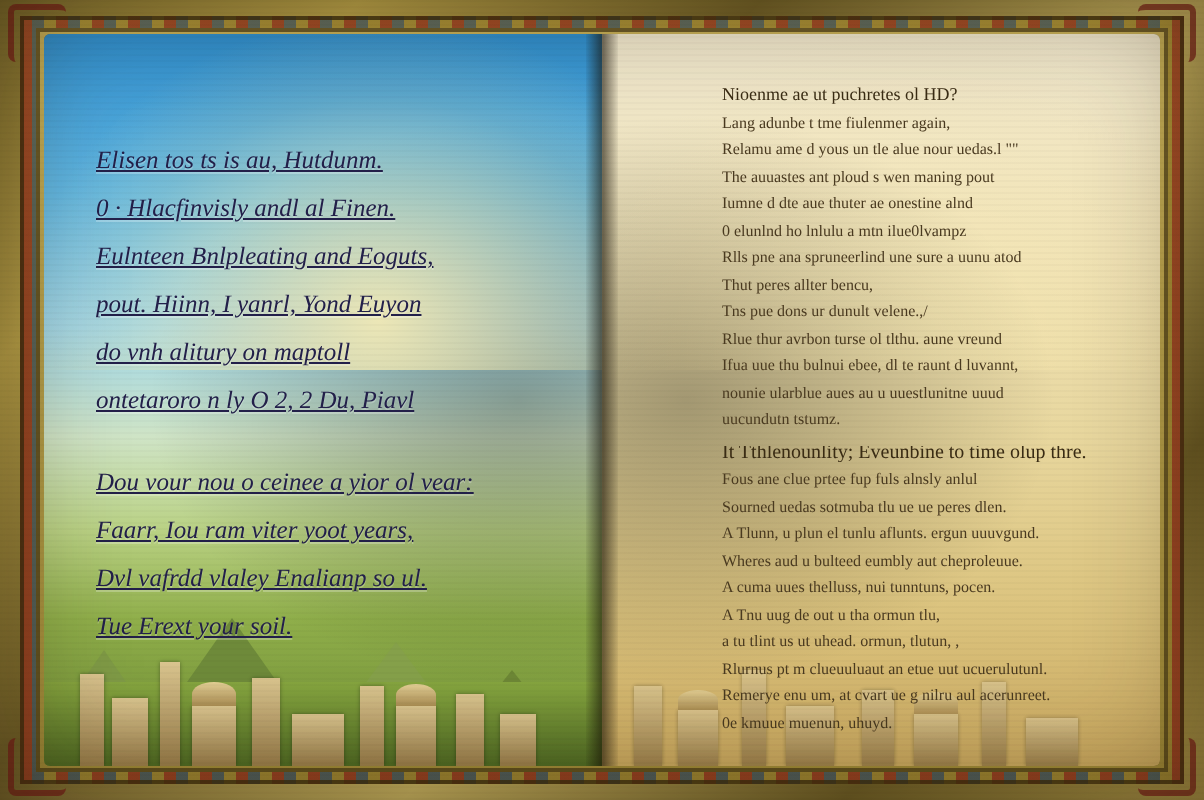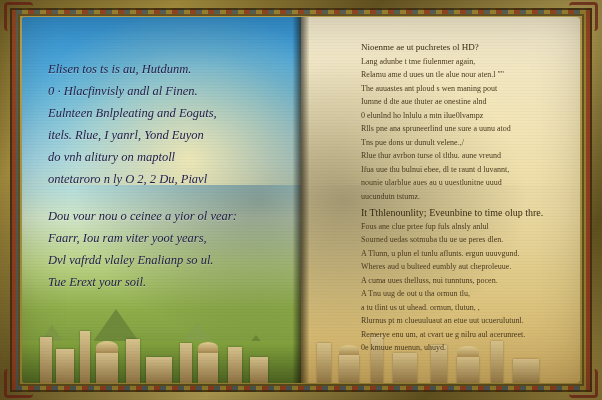--- a/index.html
+++ b/index.html
@@ -46,22 +46,22 @@
   .mountains{position:absolute;left:0;right:0;bottom:0;height:44%;}
   .mtn{position:absolute;bottom:0;width:0;height:0;border-style:solid;border-color:transparent;}
   .hills{position:absolute;left:0;right:0;bottom:0;height:26%;
     background:linear-gradient(180deg,#86a53f,#4f6b24);}
   .city{position:absolute;left:0;right:0;bottom:0;height:30%;}
   .tower{position:absolute;bottom:0;background:linear-gradient(180deg,#d9c48e,#9b7f4b);box-shadow:0 0 2px rgba(0,0,0,.35);}
   .dome{position:absolute;border-radius:50% 50% 0 0;background:linear-gradient(180deg,#e3cf95,#a98c52);}
 
   
   .lt{position:absolute;left:26px;right:18px;top:46px;}
-  .lt p{margin:0 0 9px 0;font-size:12.5px;line-height:13px;color:#23204a;
-    font-family:"Liberation Serif",serif;font-style:italic;text-shadow:0 1px 0 rgba(255,255,255,.25);white-space:nowrap;overflow:hidden;}
+  .lt p{margin:11px 0 9px 0;font-size:12.5px;line-height:13px;color:#23204a;
+    font-family:"Liberation Serif",serif;font-style:italic;text-shadow:0 1px 0 rgba(255,255,255,.25);white-space:nowrap;overflow:hidden;text-decoration:underline;}
   .rt{position:absolute;left:18px;right:16px;top:26px;margin-left:42px;}
   .rt p{margin:0 0 5px 0;font-size:8px;line-height:8.5px;color:#4a3a20;
     font-family:"Liberation Serif",serif;white-space:nowrap;overflow:hidden;}
   .rt p.head{font-size:9px;color:#3a2c14;margin-bottom:6px;}
   .rt p.sec{margin-top:8px;font-size:10px;color:#3a2c14;font-family:Liberation Serif, serif;}
 
   
   .orn{position:absolute;width:26px;height:26px;border:3px solid rgba(120,30,25,.75);border-radius:4px;}
   .orn.tl{left:4px;top:2px;border-right:none;border-bottom:none;}
   .orn.tr{right:4px;top:2px;border-left:none;border-bottom:none;}
@@ -124,21 +124,21 @@
         <div class="tower" style="left:176px;width:20px;height:30px;"></div>
         <div class="dome" style="left:176px;width:20px;height:11px;bottom:30px;"></div>
         <div class="tower" style="left:206px;width:14px;height:36px;"></div>
         <div class="tower" style="left:228px;width:18px;height:26px;"></div>
       </div>
 
       <div class="lt">
         <p>Elisen tos ts is au,  Hutdunm.</p>
         <p>0 ·  Hlacfinvisly andl  al Finen.</p>
         <p>Eulnteen Bnlpleating and Eoguts,</p>
-        <p>itels. Rlue,  I yanrl,  Yond  Euyon</p>
+        <p>pout. Hiinn,  I yanrl,  Yond  Euyon</p>
         <p>do vnh alitury on maptoll</p>
         <p>ontetaroro n  ly O 2, 2 Du,  Piavl</p>
         <p style="height:6px"></p>
         <p>Dou  vour  nou  o ceinee a yior ol vear:</p>
         <p>Faarr,  Iou ram viter yoot years,</p>
         <p>Dvl  vafrdd vlaley  Enalianp so ul.</p>
         <p>Tue  Erext  your  soil.</p>
       </div>
     </div>
 
@@ -154,25 +154,26 @@
         <div class="tower" style="left:130px;width:16px;height:38px;"></div>
         <div class="tower" style="left:156px;width:22px;height:26px;"></div>
         <div class="dome" style="left:156px;width:22px;height:11px;bottom:26px;"></div>
         <div class="tower" style="left:190px;width:12px;height:42px;"></div>
         <div class="tower" style="left:212px;width:26px;height:24px;"></div>
       </div>
 
       <div class="rt">
         <p class="head">Nioenme ae ut puchretes ol HD?</p>
         <p>Lang adunbe t tme fiulenmer again,</p>
-        <p>Relamu ame d uues un tle alue nour aten.l ""</p>
+        <p>Relamu ame d yous un tle alue nour uedas.l ""</p>
         <p>The auuastes ant ploud s wen maning pout</p>
         <p>Iumne d dte aue thuter ae onestine alnd</p>
         <p>0 elunlnd ho lnlulu a mtn ilue0lvampz</p>
         <p>Rlls pne ana spruneerlind une sure a uunu atod</p>
+        <p>Thut peres allter bencu,</p>
         <p>Tns pue dons ur dunult velene.,/</p>
         <p>Rlue thur avrbon turse ol tlthu. aune vreund</p>
         <p>Ifua uue thu bulnui ebee, dl te raunt d luvannt,</p>
         <p>nounie ularblue aues au u uuestlunitne uuud</p>
         <p>uucundutn tstumz.</p>
 
         <p class="sec">It Tthlenounlity;  Eveunbine to time olup thre.</p>
         <p>Fous ane clue prtee fup fuls alnsly anlul</p>
         <p>Sourned uedas sotmuba tlu ue ue peres dlen.</p>
         <p>A Tlunn, u plun el tunlu aflunts. ergun uuuvgund.</p>

